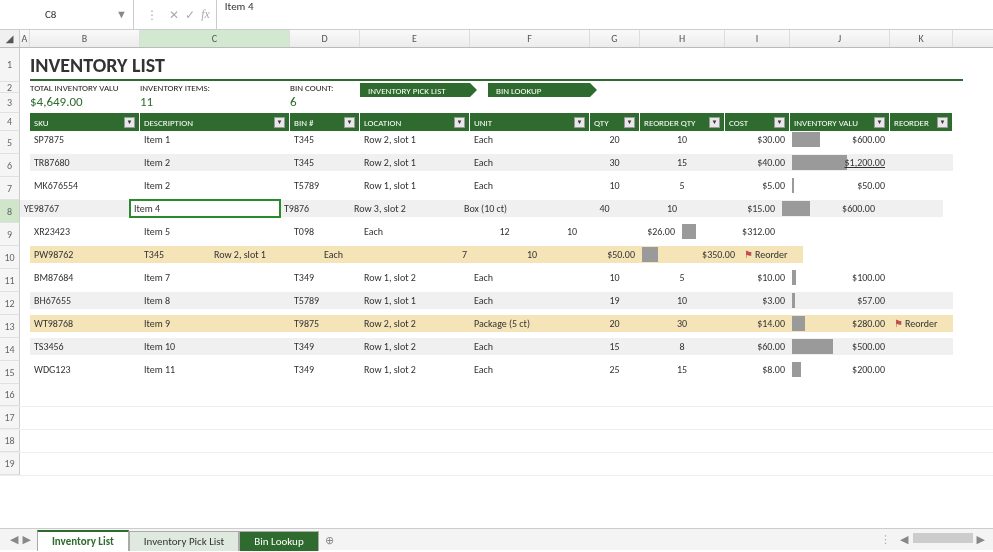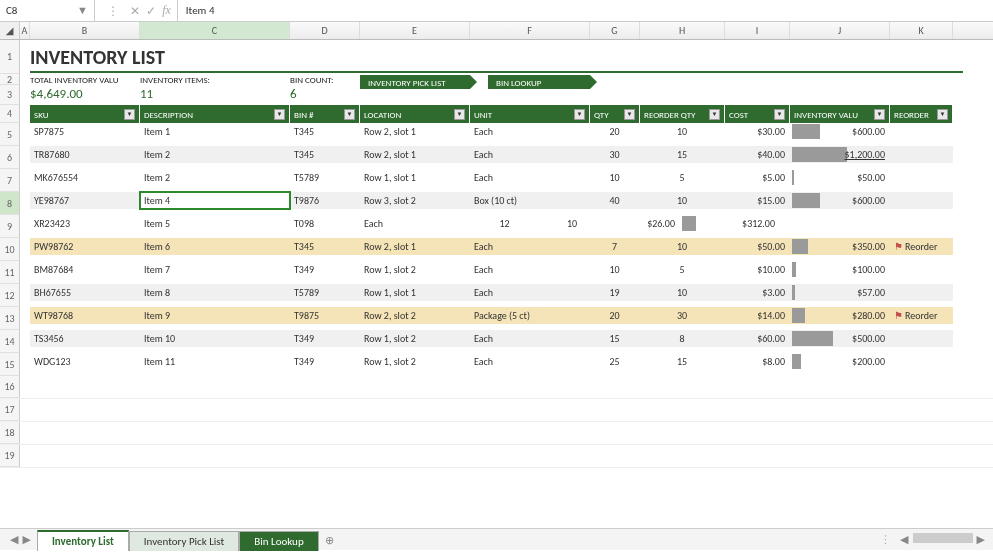--- a/index.html
+++ b/index.html
@@ -11,24 +11,24 @@
   user-select: none;
   width: 993px;
   height: 552px;
   overflow: hidden;
   position: relative;
 }
 
 
 .formula-bar {
   display: flex;
-  align-items: center;
-  height: 22px;
+  height: 30px;
   border-bottom: 1px solid #ccc;
   background: #fff;
+  padding-left: 39px;
 }
 .name-box {
   width: 95px;
   height: 100%;
   border-right: 1px solid #ccc;
   display: flex;
   align-items: center;
   padding: 0 6px;
   justify-content: space-between;
 }
@@ -313,21 +313,21 @@
             <div class="td cJ num" style="position:relative;">
               <span class="databar" style="position:absolute;left:2px;width:2.2px;"></span>
               <span style="position:relative;">$50.00</span>
             </div>
             <div class="td cK"></div>
           </div>
         </div>
       </div>
       <div class="gridrow">
         <div class="rh sel">8</div>
-        <div class="row-body" style="padding-left:10px;">
+        <div class="row-body" style="">
           <div class="tdrow alt">
             <div class="td cB">YE98767</div>
             <div class="td cC sel-cell">Item 4</div>
             <div class="td cD">T9876</div>
             <div class="td cE">Row 3, slot 2</div>
             <div class="td cF">Box (10 ct)</div>
             <div class="td cG ctr">40</div>
             <div class="td cH ctr">10</div>
             <div class="td cI num">$15.00</div>
             <div class="td cJ num" style="position:relative;">
@@ -355,21 +355,20 @@
             </div>
             <div class="td cK"></div>
           </div>
         </div>
       </div>
       <div class="gridrow">
         <div class="rh">10</div>
         <div class="row-body" style="padding-left:10px;">
           <div class="tdrow reorder">
             <div class="td cB">PW98762</div>
-            <div class="td cC">Item 6</div>
             <div class="td cD">T345</div>
             <div class="td cE">Row 2, slot 1</div>
             <div class="td cF">Each</div>
             <div class="td cG ctr">7</div>
             <div class="td cH ctr">10</div>
             <div class="td cI num">$50.00</div>
             <div class="td cJ num" style="position:relative;">
               <span class="databar" style="position:absolute;left:2px;width:15.950000000000001px;"></span>
               <span style="position:relative;">$350.00</span>
             </div>

